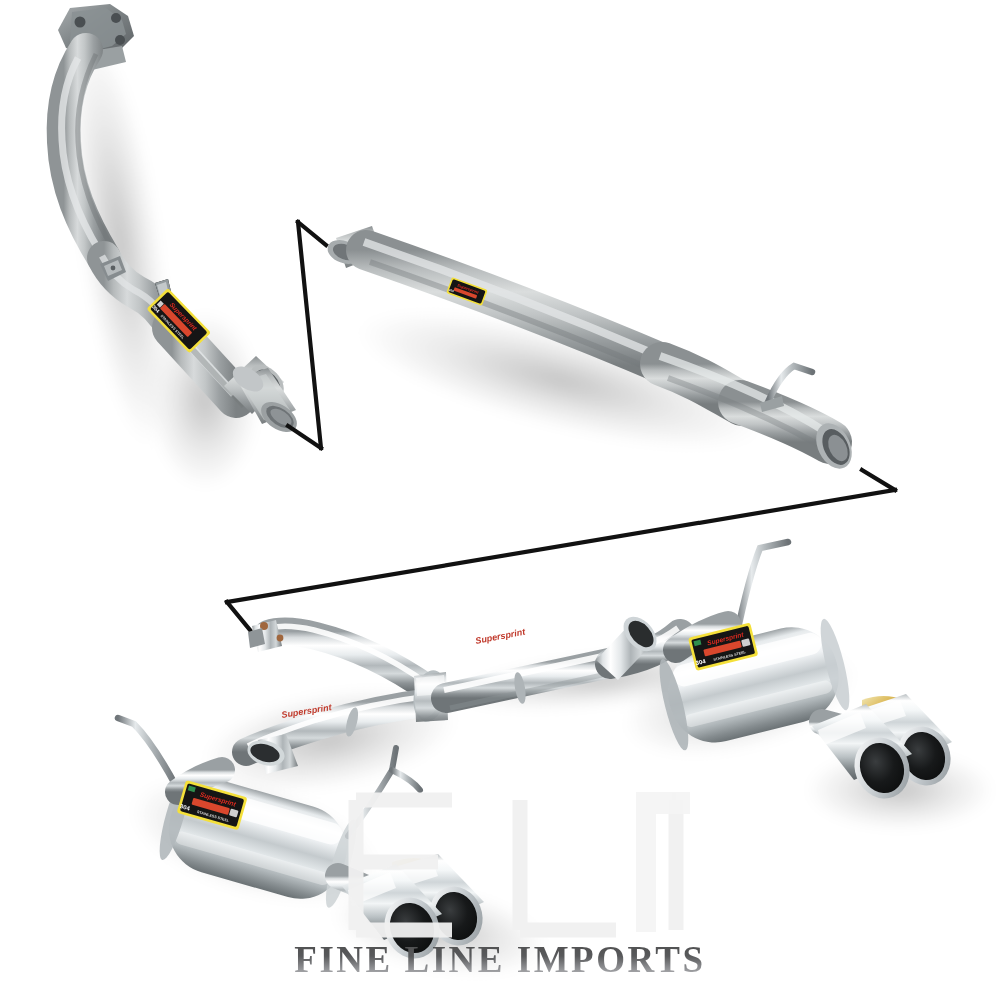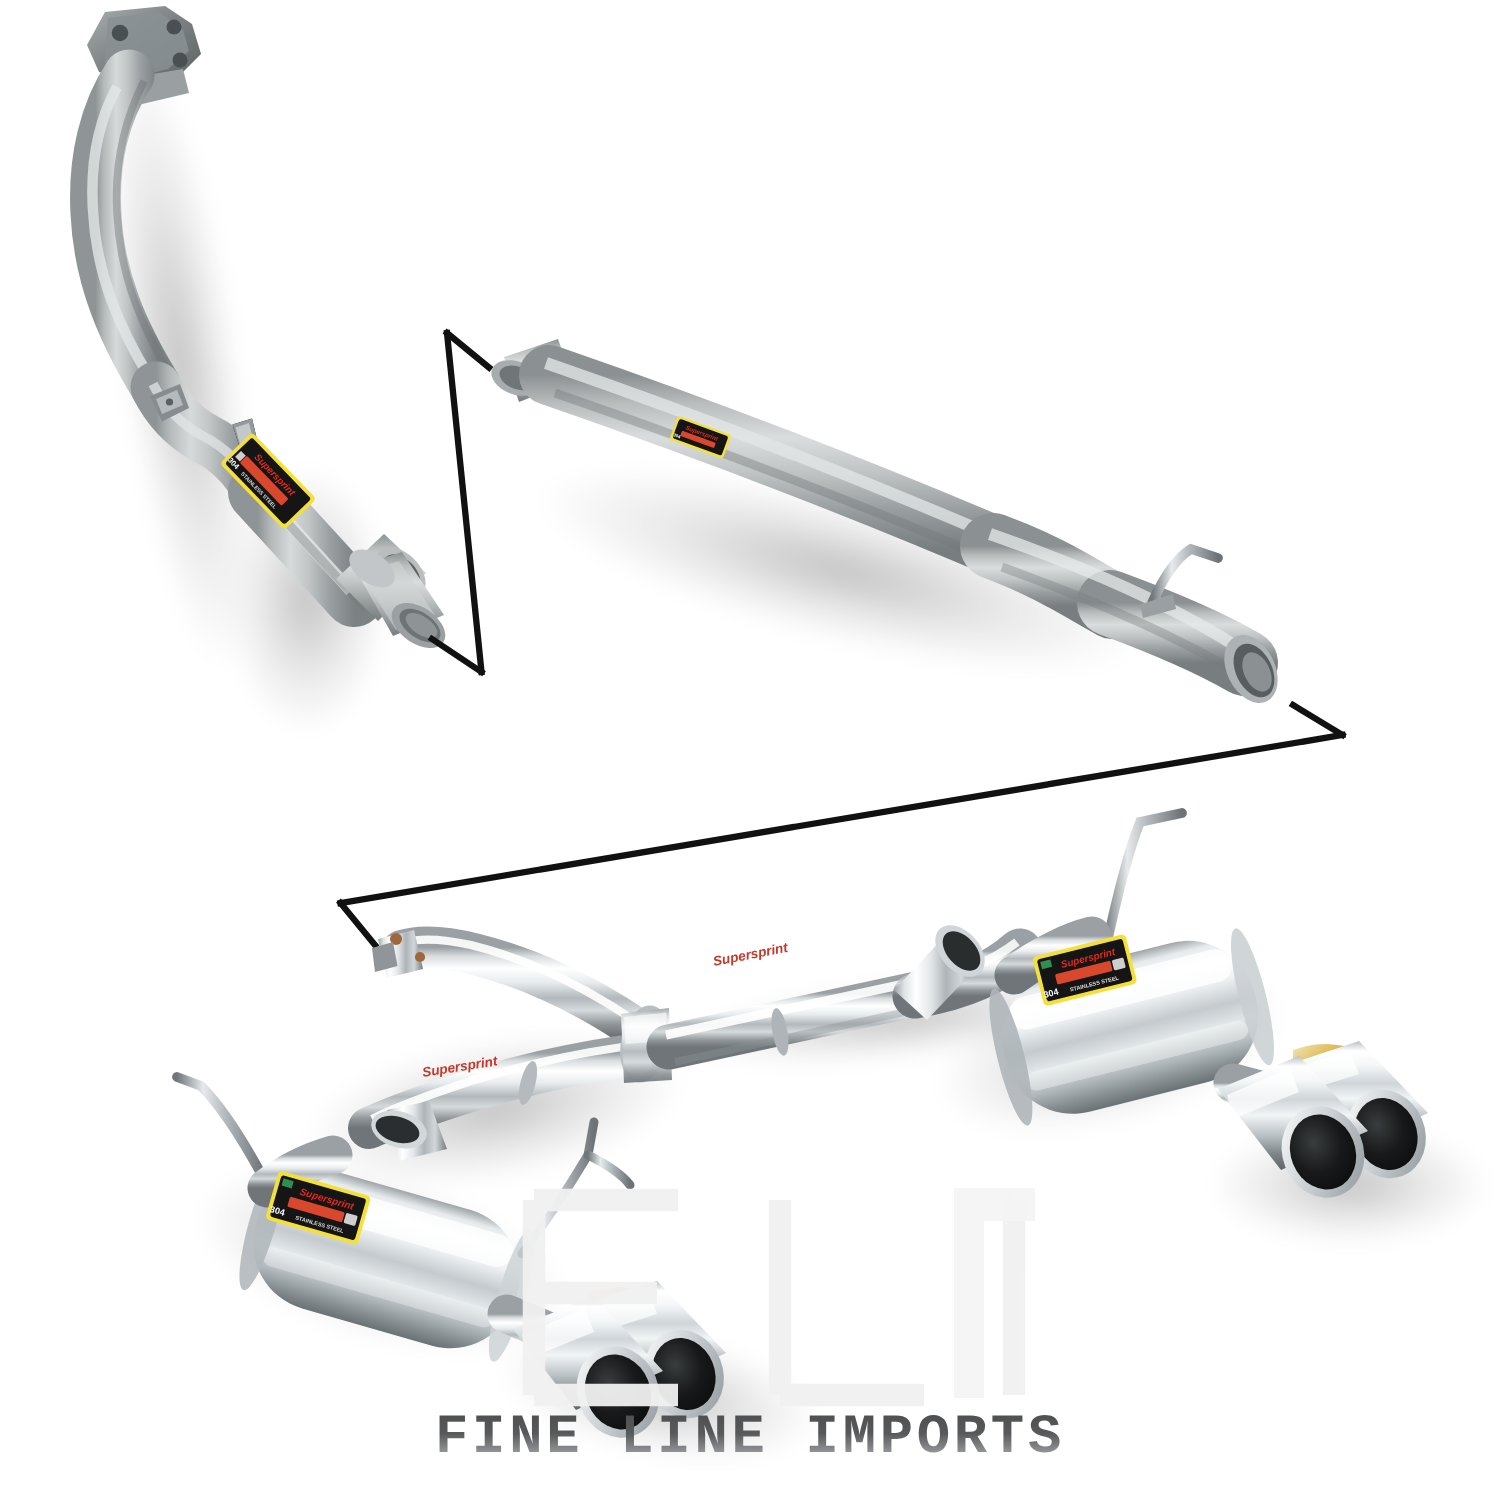--- a/index.html
+++ b/index.html
@@ -21,21 +21,21 @@
     width:1000px;
     height:1000px;
   }
   
   .wm-text{
     position:absolute;
     left:0;
     top:938px;
     width:1000px;
     text-align:center;
-    font-family:Liberation Mono, monospace;
+    font-family:Liberation Serif, serif;
     font-weight:bold;
     font-size:37px;
     letter-spacing:2.5px;
     background:linear-gradient(180deg,#4c4c4c 0%,#58595b 42%,#8f9093 70%,#c9cacc 100%);
     -webkit-background-clip:text;
     background-clip:text;
     color:transparent;
     -webkit-text-fill-color:transparent;
     user-select:none;
     white-space:nowrap;

